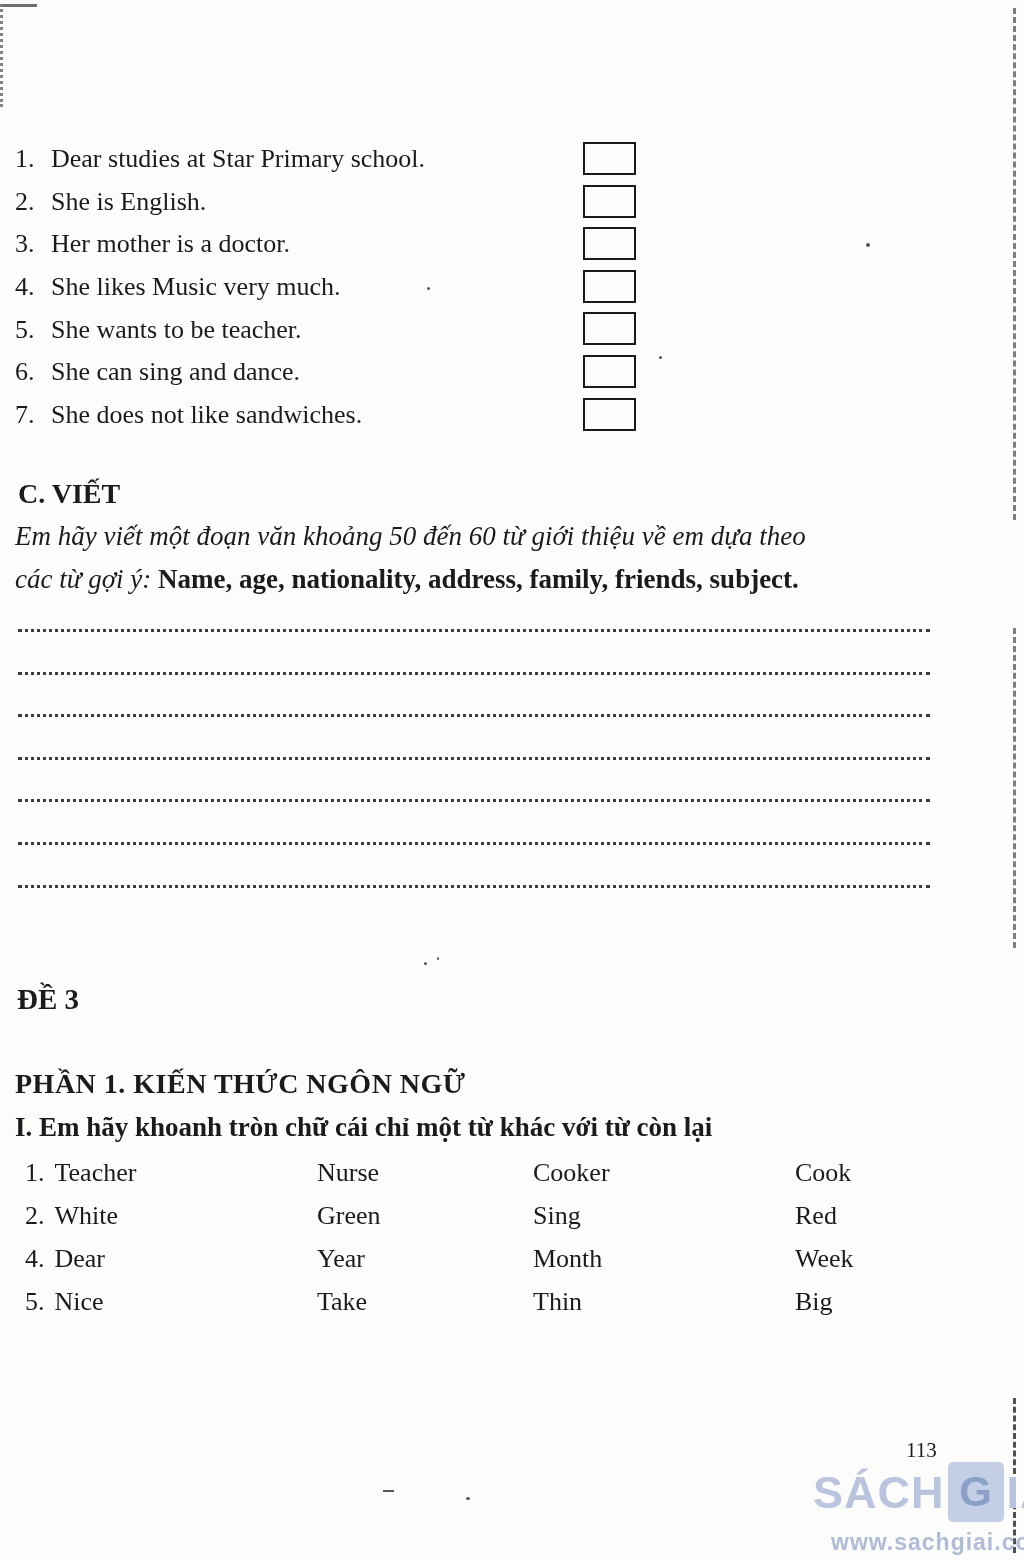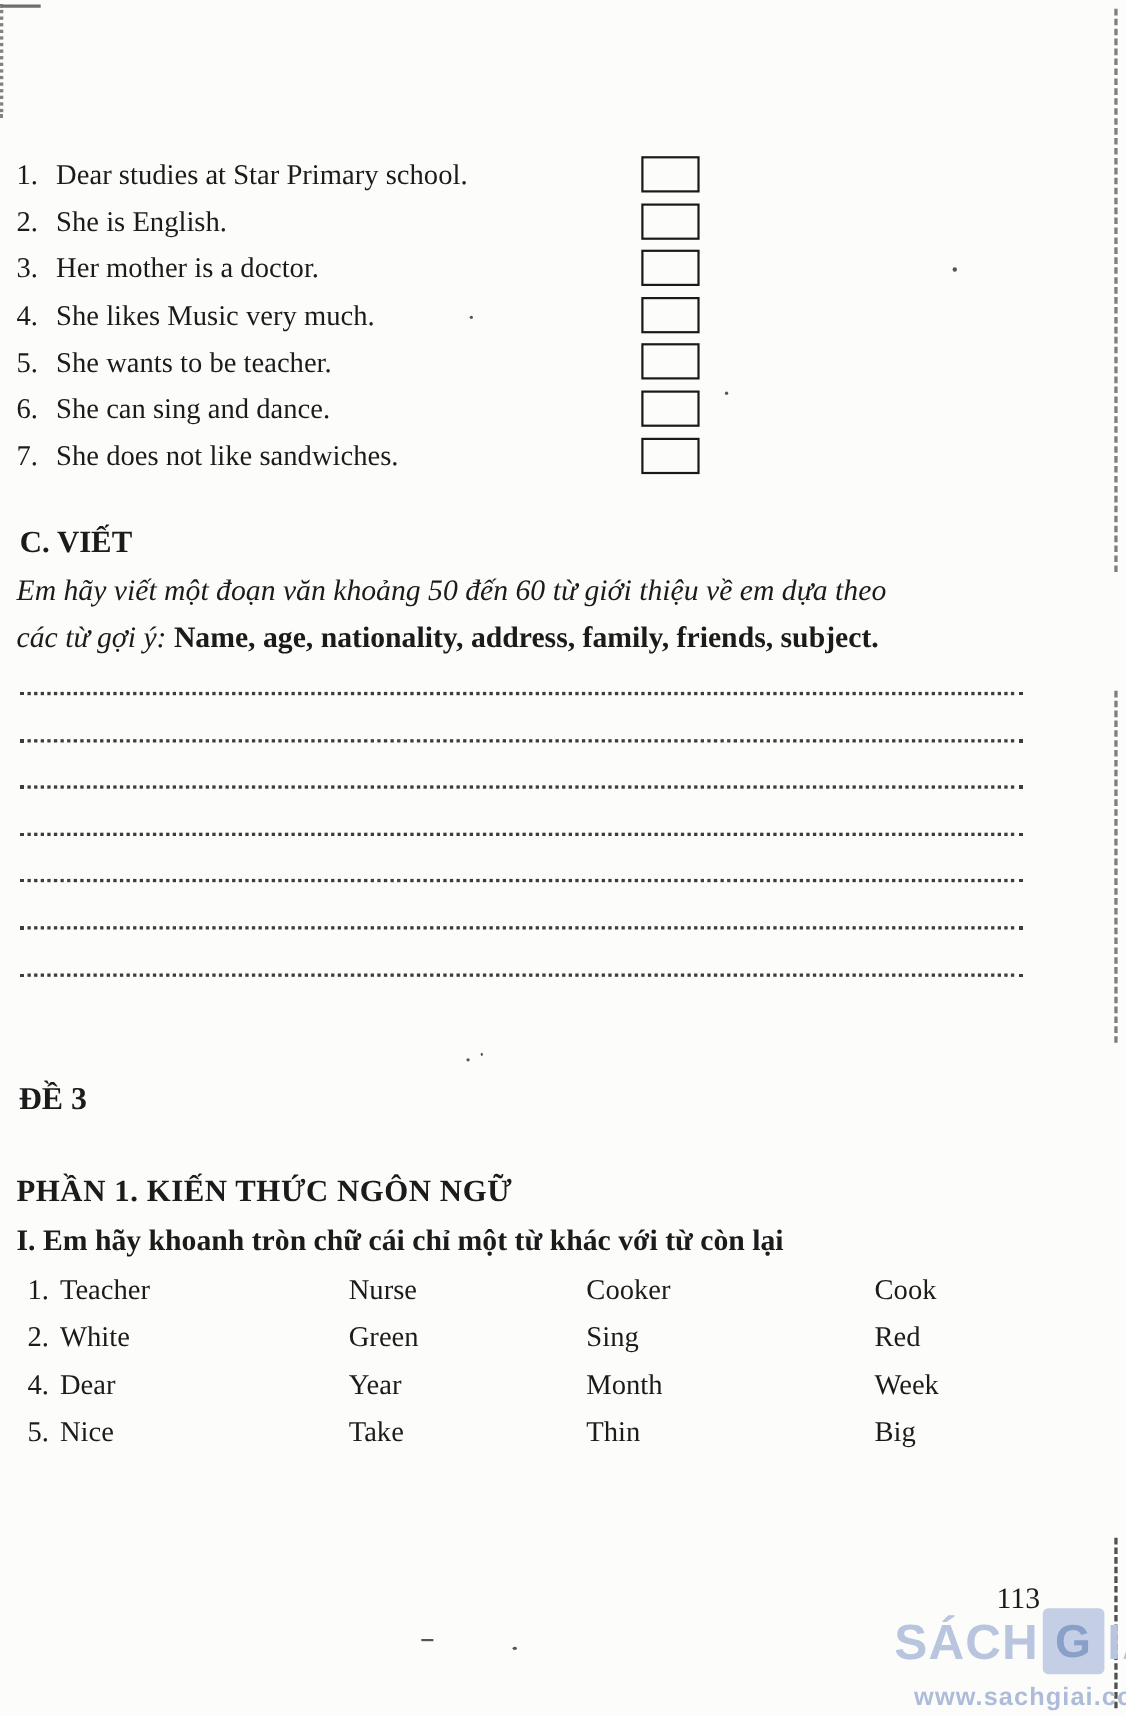--- a/index.html
+++ b/index.html
@@ -55,21 +55,21 @@
   .part-heading { position:absolute; top:1068px; left:15px; margin:0; font-size:28px; font-weight:bold; letter-spacing:.5px; }
   .task-heading { position:absolute; top:1112px; left:15px; margin:0; font-size:27px; font-weight:bold;text-align:right; }
 
   .word-table { position:absolute; top:1152px; left:15px; width:980px; }
   .w-row  { position:relative; height:43px; font-size:26px; }
   .w-cell { position:absolute; top:6px; white-space:nowrap; }
   .c1 { left:10px; } .c2 { left:262px;margin-left:40px; } .c3 { left:518px; } .c4 { left:780px; }
   .w-num { margin-right:10px; }
 
   
-  .page-number { position:absolute; top:1438px; left:906px; font-size:27px; z-index:2; }
+  .page-number { position:absolute; top:1438px; left:906px; font-size:21px; z-index:2; }
   .watermark {
     position:absolute; top:1462px; left:813px; z-index:1;
     color:#b9c4df;
     font-family:"Liberation Sans","DejaVu Sans",sans-serif;
     font-weight:bold;
   }
   .wm-row  { display:flex; align-items:center; }
   .wm-text { font-size:45px; line-height:1; letter-spacing:1px; }
   .wm-box  {
     width:56px; height:60px; margin:0 3px;

